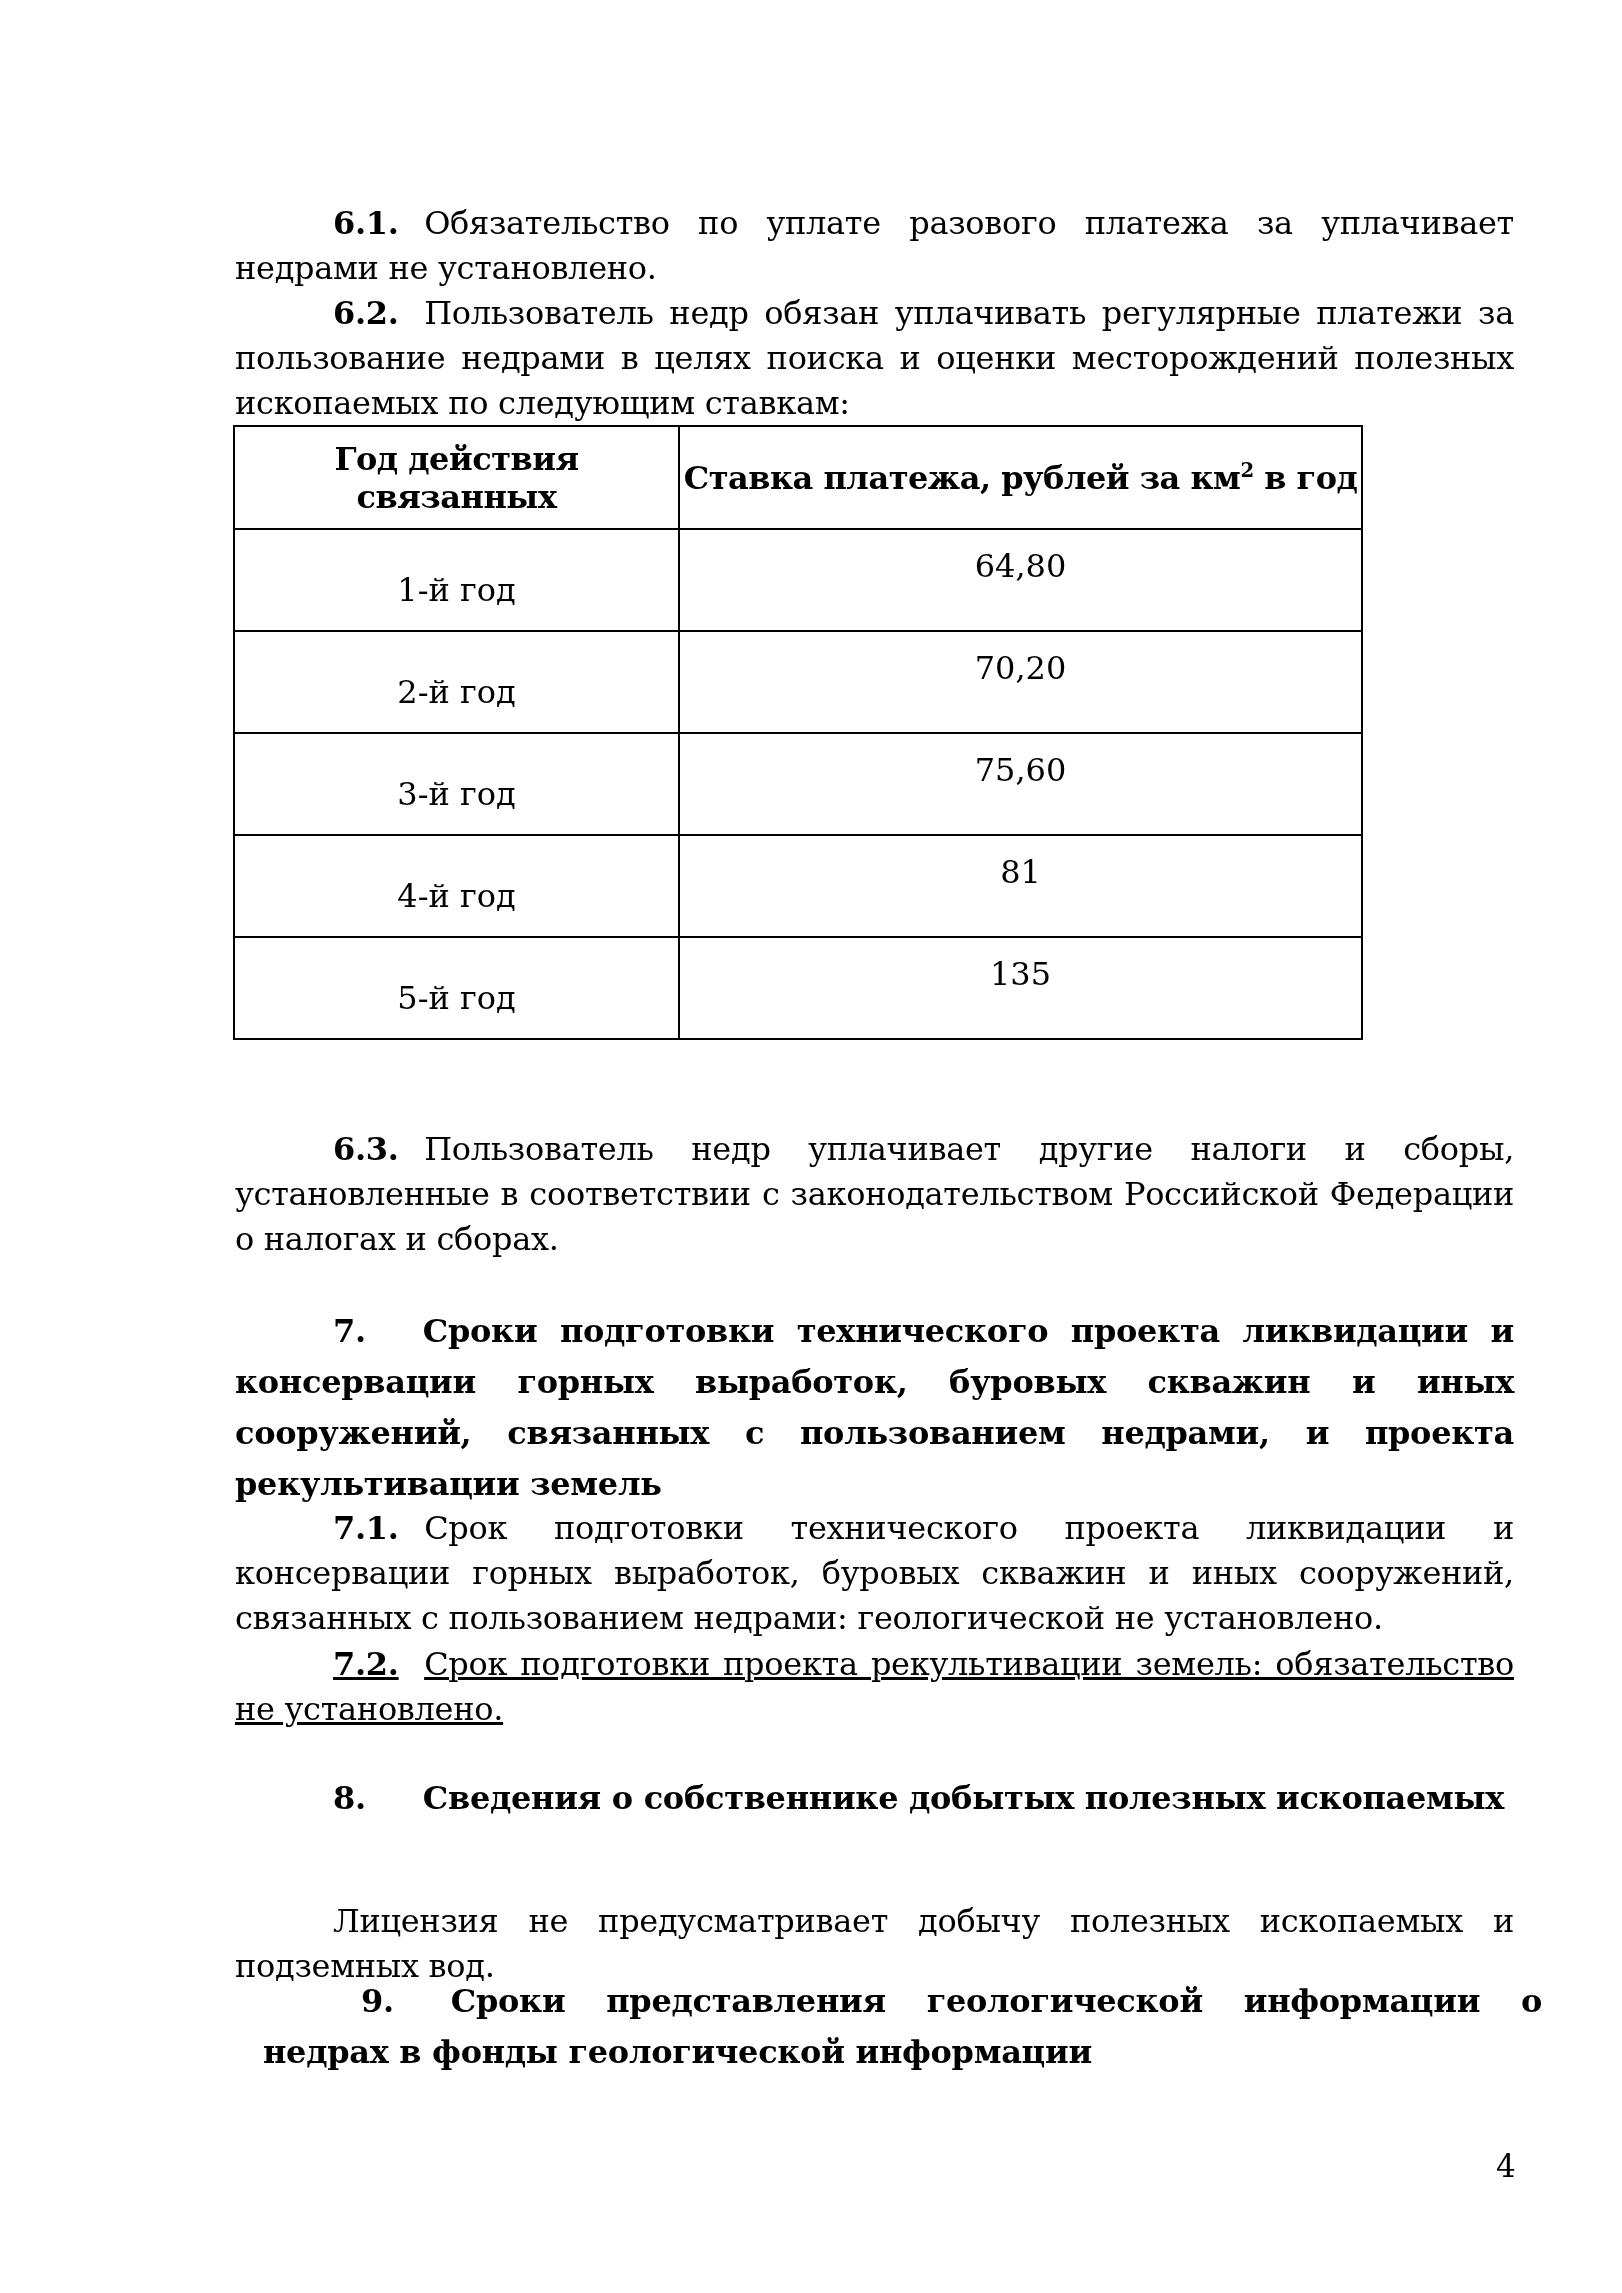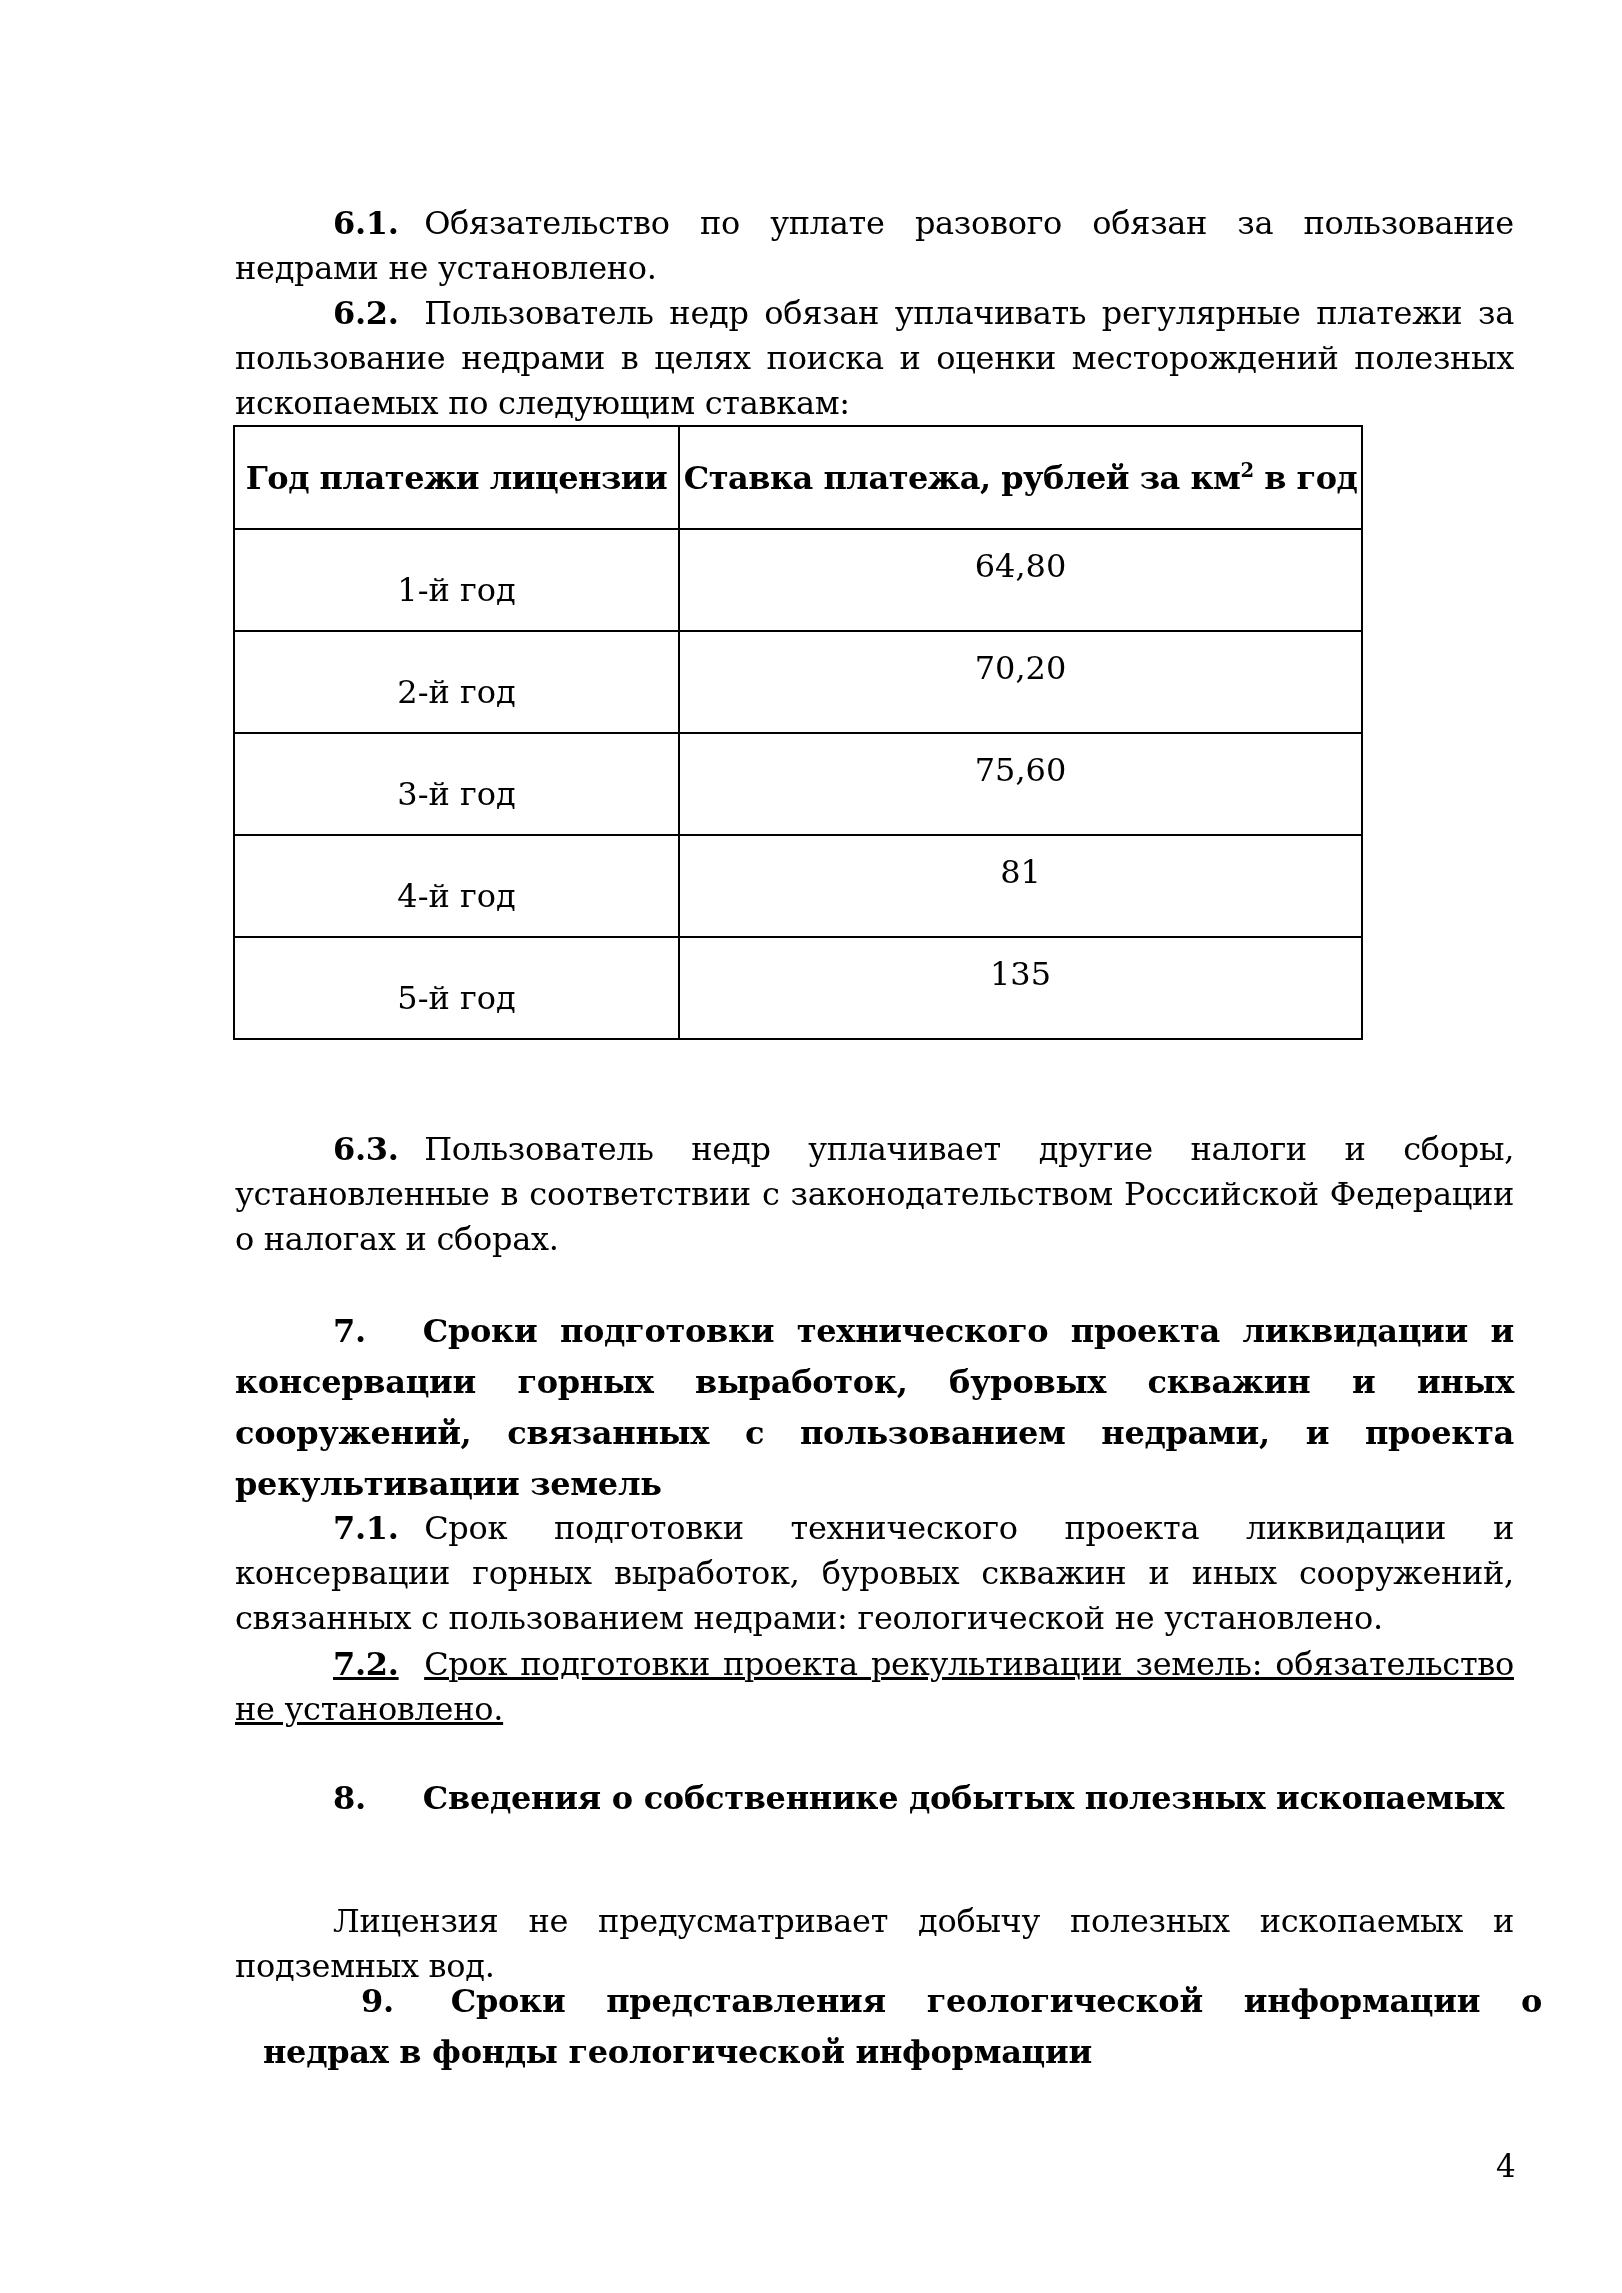--- a/index.html
+++ b/index.html
@@ -25,31 +25,31 @@
   sup { font-size: 19.6px; vertical-align: 11.8px; line-height: 0; }
 
   .pagenum { position: absolute; left: 1496px; top: 2148px; font-size: 31px; }
 </style>
 </head>
 <body>
 
 <div class="page">
 
   <div class="para" style="top:201px;">
-    <span class="indent"></span><span class="num">6.1.</span><span class="gap"></span><span>Обязательство по уплате разового обязан за пользование недрами не установлено.</span>
+    <span class="indent"></span><span class="num">6.1.</span><span class="gap"></span><span>Обязательство по уплате разового платежа за уплачивает недрами не установлено.</span>
   </div>
 
   <div class="para" style="top:291px;">
     <span class="indent"></span><span class="num">6.2.</span><span class="gap"></span><span>Пользователь недр обязан уплачивать регулярные платежи за пользование недрами в целях поиска и оценки месторождений полезных ископаемых по следующим ставкам:</span>
   </div>
 
   <table class="rates">
     <tbody>
         <tr>
-      <th class="c1">Год платежи лицензии</th>
+      <th class="c1">Год действия связанных</th>
       <th><span>Ставка платежа, рублей за км</span><sup>2</sup><span> в год</span></th>
     </tr>
     <tr>
       <td class="year"><span>1-й год</span></td>
       <td class="rate"><span>64,80</span></td>
     </tr>
     <tr>
       <td class="year"><span>2-й год</span></td>
       <td class="rate"><span>70,20</span></td>
     </tr>

